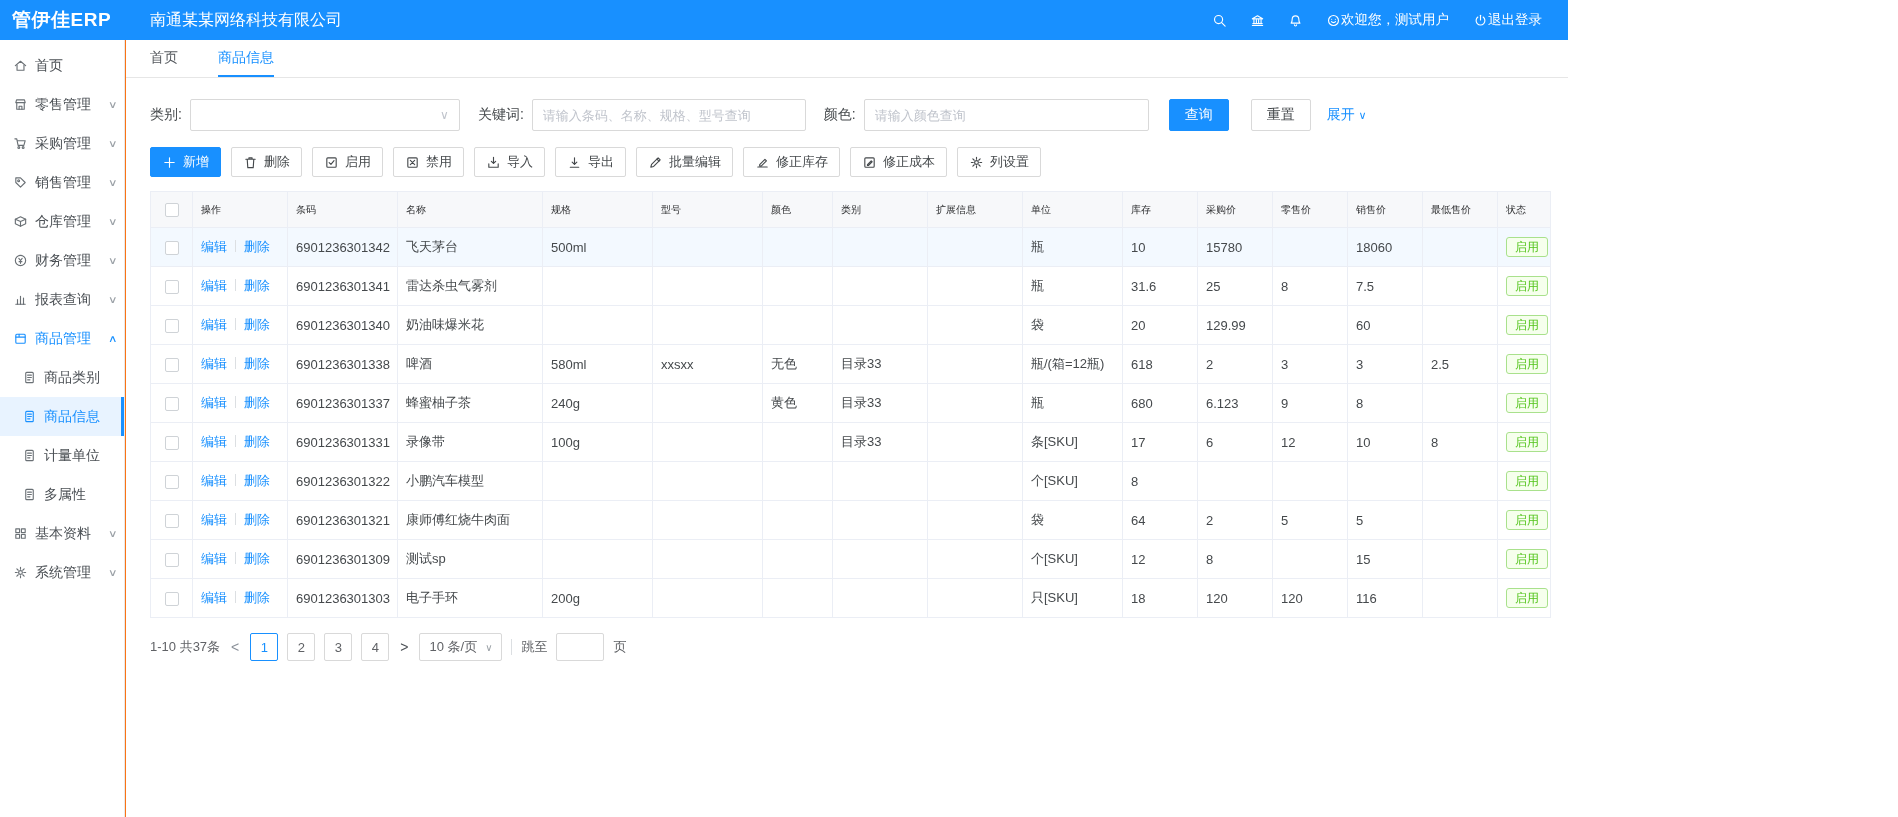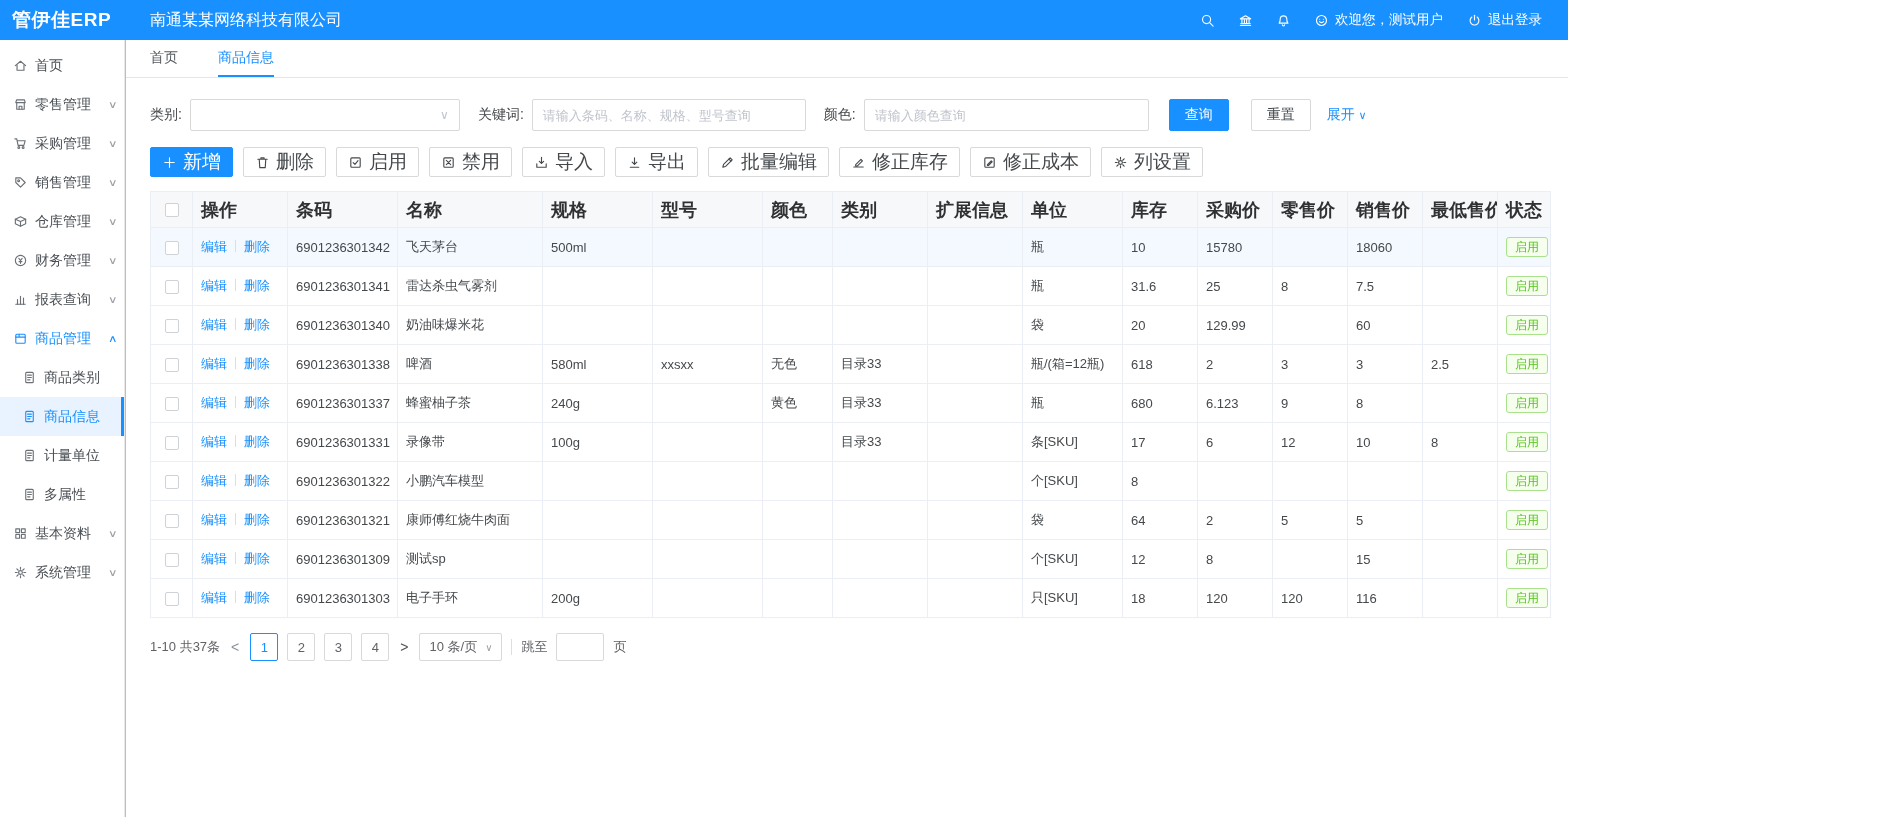--- a/index.html
+++ b/index.html
@@ -1,25 +1,25 @@
 <!DOCTYPE html>
 <html><head>
 <meta charset="utf-8">
 <style>
   *{margin:0;padding:0;box-sizing:border-box}
   html,body{width:1898px;height:817px;background:#fff;font-family:"Liberation Sans","DejaVu Sans",sans-serif;color:#333;font-size:14px;overflow:hidden}
-  .app{position:relative;width:1568px;height:817px;background:#5eead4}
+  .app{position:relative;width:1568px;height:817px;background:#f97316}
 
   
   .topbar{height:40px;background:#1890ff;color:#fff;display:flex;align-items:center}
   .logo{width:125px;padding-left:12px;font-size:19px;font-weight:bold;letter-spacing:.5px;white-space:nowrap}
   .company{font-size:16px;margin-left:25px;flex:0 0 auto}
   .top-right{margin-left:auto;display:flex;align-items:center;gap:0;padding-right:14px}
   .top-icon{width:38px;height:40px;display:flex;align-items:center;justify-content:center;cursor:pointer}
-  .top-group{display:flex;align-items:center;gap:6px;padding:0 12px;height:40px;cursor:pointer;font-size:13.5px;white-space:nowrap}
+  .top-group{display:flex;align-items:center;padding:0 12px;height:40px;cursor:pointer;font-size:13.5px;white-space:nowrap}
   .topbar svg{display:block}
 
   
   .sidebar{position:absolute;left:0;top:40px;bottom:0;width:125px;background:#fff;border-right:1px solid #e8e8e8;padding-top:6px}
   .side-item,.side-subitem{display:flex;align-items:center;height:39px;cursor:pointer;color:#4a4f54;font-size:14px;gap:7px}
   .side-item{padding:0 8px 0 13px}
   .side-subitem{padding:0 8px 0 22px}
   .s-icon{display:flex;align-items:center;color:#6a7075}
   .active-parent,.active-parent .s-icon,.active-parent .s-chev{color:#1890ff}
   .side-subitem.selected{background:#e8f3ff;color:#1890ff;border-right:3px solid #1890ff}
@@ -46,28 +46,28 @@
   .color-input{width:285px}
   .btn{height:32px;border-radius:2px;border:1px solid #d9d9d9;background:#fff;color:#45494c;font-size:14px;padding:0 15px;cursor:pointer;font-family:Liberation Mono, monospace}
   .btn.primary{background:#1890ff;border-color:#1890ff;color:#fff}
   .search-btn{margin-left:20px}
   .reset-btn{margin-left:22px}
   .expand-link{margin-left:16px;color:#1890ff;cursor:pointer;white-space:nowrap}
   .expand-link .chev{font-size:11px}
 
   
   .toolbar{display:flex;align-items:center;margin-top:16px;gap:10px;flex-wrap:nowrap}
-  .tbtn{height:30px;display:inline-flex;align-items:center;gap:6px;border:1px solid #d9d9d9;background:#fff;border-radius:2px;padding:0 11px;font-size:19px;color:#45494c;cursor:pointer;font-family:inherit;white-space:nowrap}
+  .tbtn{height:30px;display:inline-flex;align-items:center;gap:6px;border:1px solid #d9d9d9;background:#fff;border-radius:2px;padding:0 11px;font-size:13px;color:#45494c;cursor:pointer;font-family:inherit;white-space:nowrap}
   .tbtn.primary{background:#1890ff;border-color:#1890ff;color:#fff}
   .b-icon{display:flex;align-items:center}
 
   
   .grid{margin-top:14px;border-collapse:collapse;table-layout:fixed;width:1400px;font-size:13px}
   .grid th,.grid td{border:1px solid #ebeef5;padding:0 8px;text-align:left;white-space:nowrap;overflow:hidden}
-  .grid th{height:36px;background:#f7f8fa;color:#303133;font-weight:700;font-size:18px}
+  .grid th{height:36px;background:#f7f8fa;color:#303133;font-weight:400;font-size:10px}
   .grid td{height:39px;color:#45494c}
   .grid tbody tr:first-child td{background:#f3f9ff}
   .col-check{text-align:center !important;padding:0 !important}
   .checkbox{display:inline-block;width:14px;height:14px;border:1px solid #cfd3d7;border-radius:2px;background:#fff;vertical-align:middle;cursor:pointer}
   .lnk{color:#1890ff;cursor:pointer;text-decoration:none}
   .sep{display:inline-block;width:1px;height:12px;background:#dcdfe2;margin:0 8px;vertical-align:-1px}
   .status{display:inline-block;padding:2px 8px;font-size:12px;line-height:1.2;color:#52c41a;border:1px solid #a9e18c;background:#f6ffed;border-radius:3px;cursor:pointer}
 
   
   .pagination{width:1400px;display:flex;align-items:center;gap:9px;margin-top:15px;color:#606266;font-size:13px;padding-bottom:24px}

